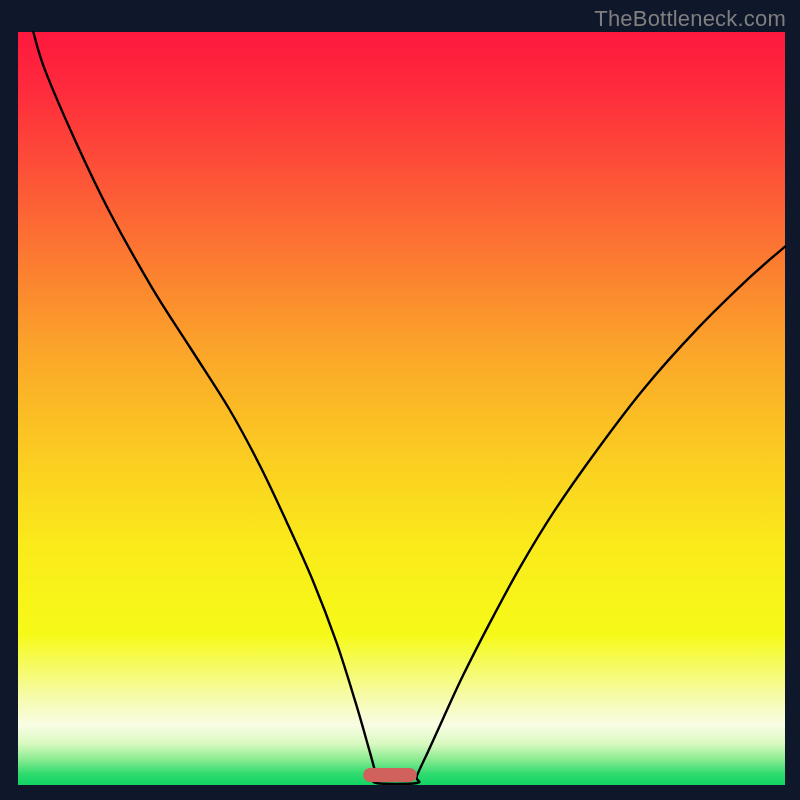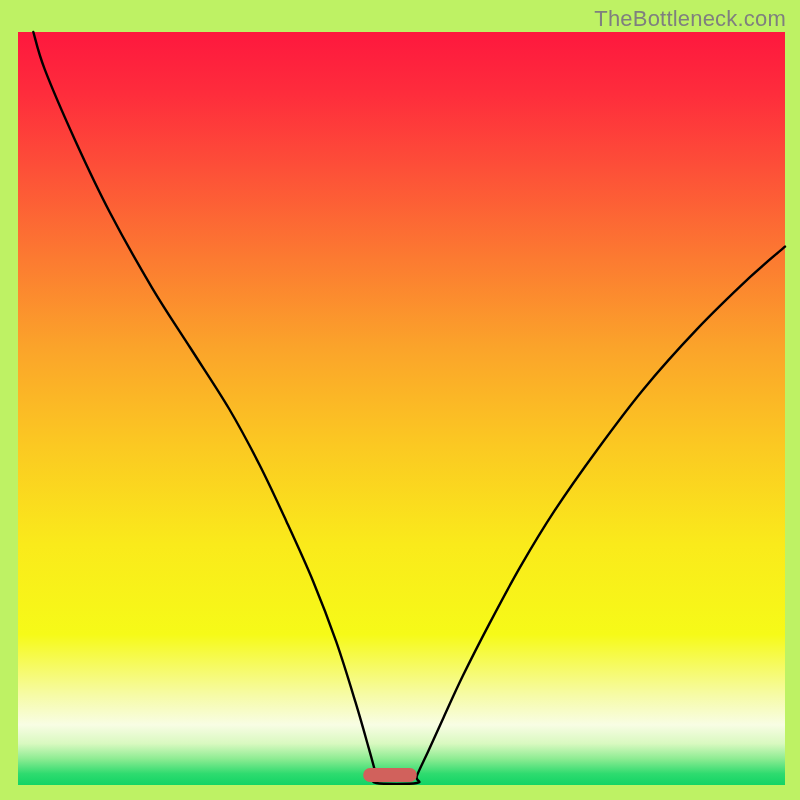--- a/index.html
+++ b/index.html
@@ -8,21 +8,21 @@
     width: 800px;
     height: 800px;
     background: #000;
     overflow: hidden;
     font-family: Arial, Helvetica, sans-serif;
   }
   .stage {
     position: relative;
     width: 800px;
     height: 800px;
-    background: #bef264;
+    background: #0f172a;
   }
   .watermark {
     position: absolute;
     top: 6px;
     right: 14px;
     color: #7f7f7f;
     font-size: 22px;
     font-weight: 500;
     letter-spacing: 0.2px;
     z-index: 5;

